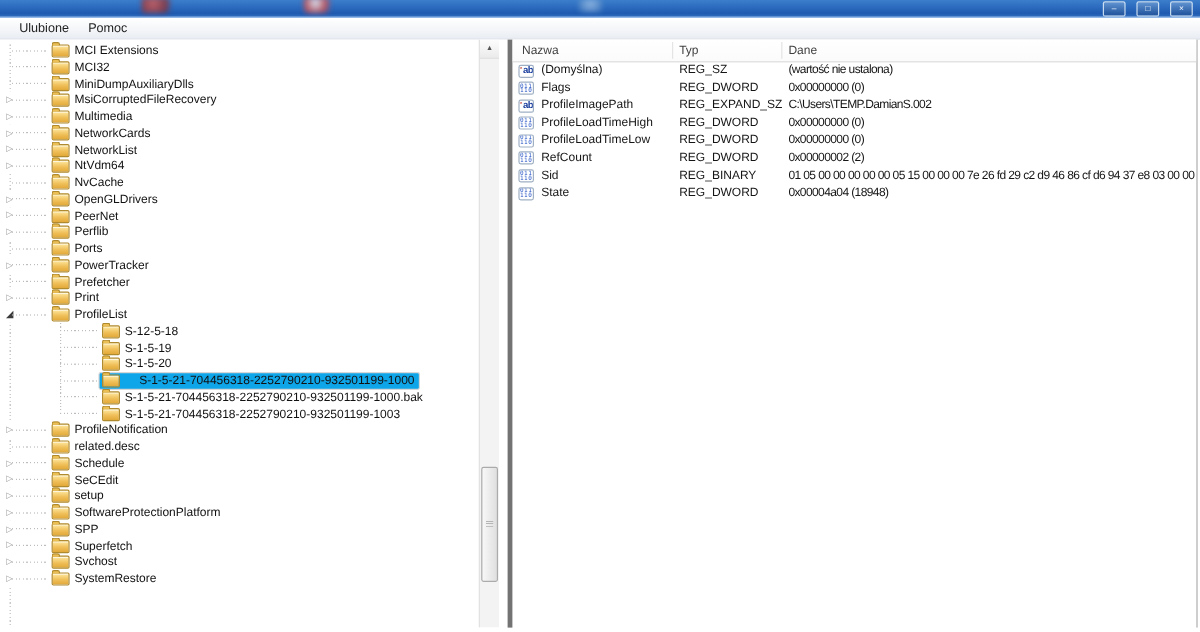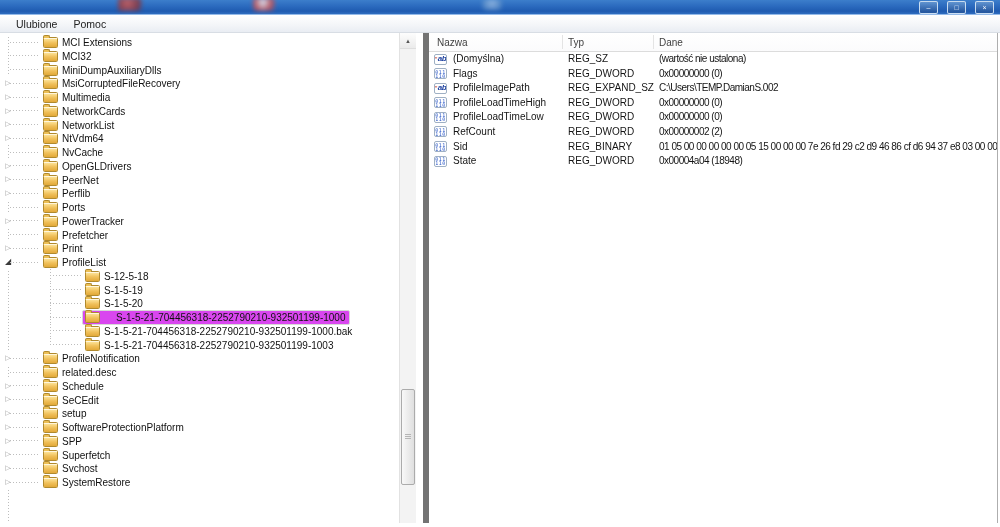--- a/index.html
+++ b/index.html
@@ -30,51 +30,51 @@
   .trow.lvl0::after{left:10px;width:30px;}
   .trow.lvl1::after{left:50px;width:32px;}
   .trow.lvl1::before{content:"";position:absolute;left:50px;top:0;height:100%;width:1px;background:repeating-linear-gradient(to bottom,#bdbdbd 0 1px,transparent 1px 3px);}
   .trow.lvl1.last-child::before{height:7px;}
   .expander{position:absolute;left:2px;top:0;width:12px;height:100%;display:flex;align-items:center;justify-content:center;font-size:7px;color:#9a9a9a;}
   .expander.col,.expander.exp{background:#fff;}
   .expander.exp{color:#3b3b3b;font-size:8px;}
   .node{position:absolute;top:0;display:inline-flex;align-items:center;gap:4px;padding:0 4px 0 2px;height:13px;border-radius:2px;border:1px solid transparent;}
   .trow.lvl0 .node{left:40px;}
   .trow.lvl1 .node{left:82px;}
-  .node.selected{background:#d946ef;border-color:#d7d7d7;gap:16px;}
+  .node.selected{background:#0ea5e9;border-color:#d7d7d7;gap:16px;}
   .folder{position:relative;flex:none;width:13px;height:9px;background:linear-gradient(180deg,#ffe9a2,#f0c05a 55%,#e2a939);border:1px solid #b08a2e;border-radius:1.5px;box-shadow:inset 0 1px 0 rgba(255,255,255,.65);}
   .folder::before{content:"";position:absolute;top:-3px;left:-1px;width:5px;height:2px;background:#ecbf55;border:1px solid #b08a2e;border-bottom:none;border-radius:2px 2px 0 0;}
   .tlabel{font-size:10px;}
 
   
   .tree-scrollbar{position:absolute;right:0;top:0;width:16px;bottom:0;background:#f3f3f3;border-left:1px solid #e2e2e2;}
   .sb-btn{position:absolute;top:0;left:0;right:0;height:15px;display:flex;align-items:center;justify-content:center;font-size:6px;color:#555;background:linear-gradient(180deg,#fdfdfd,#ebebeb);border-bottom:1px solid #dedede;}
   .sb-thumb{position:absolute;left:1px;right:1px;top:356px;height:94px;background:linear-gradient(90deg,#f8f8f8,#dfdfdf);border:1px solid #ababab;border-radius:2px;}
   .sb-thumb::after{content:"";position:absolute;left:3px;right:3px;top:calc(50% - 3px);height:5px;background:repeating-linear-gradient(to bottom,#b5b5b5 0 1px,transparent 1px 2px);}
 
   .splitter{width:7px;background:#fff;flex:none;}
 
   
-  .list-pane{position:relative;flex:1;background:#fff;border-left:6px solid #737373;border-right:1px solid #aeaeae;margin-right:2px;overflow:hidden;}
+  .list-pane{position:relative;flex:1;background:#fff;border-left:4px solid #737373;border-right:1px solid #aeaeae;margin-right:2px;overflow:hidden;}
   .list-header{position:relative;height:18px;border-bottom:1px solid #dcdcdc;font-size:10px;color:#3f3f3f;background:linear-gradient(180deg,#ffffff,#fbfbfc);}
   .hcol{position:absolute;top:0;height:100%;display:flex;align-items:center;}
   .hcol.c0{left:8px;}.hcol.c1{left:139px;}.hcol.c2{left:230px;}
   .hsep{position:absolute;top:2px;bottom:2px;width:1px;background:#e4e4e4;}
   .hsep.s0{left:133px;}.hsep.s1{left:224px;}
 
   .lrow{position:relative;height:14.6px;font-size:10px;color:#151515;white-space:nowrap;}
   .lrow .vicon{position:absolute;left:5px;top:1.5px;}
   .lrow .lname{position:absolute;left:24px;top:1px;}
   .lrow .ltype{position:absolute;left:139px;top:1px;}
   .lrow .ldata{position:absolute;left:230px;top:1px;letter-spacing:-0.5px;}
 
   .vicon{width:13px;height:11px;box-sizing:border-box;border:1px solid #9fb0c4;background:#fff;border-radius:2px;display:inline-flex;align-items:center;justify-content:center;overflow:hidden;}
   .vicon i{font-style:normal;}
   .vicon.string .q{color:#c0392b;font-size:7px;line-height:1;margin-right:.5px;}
-  .vicon.string .ab{color:#1c3f9e;font-size:8px;font-weight:bold;letter-spacing:-0.5px;line-height:1;font-style:italic;}
+  .vicon.string .ab{color:#1c3f9e;font-size:8px;font-weight:bold;letter-spacing:-0.5px;line-height:1;}
   .vicon.dword{flex-direction:column;justify-content:center;}
   .vicon.dword .r{display:block;font-family:"DejaVu Sans Mono",monospace;font-size:5px;line-height:4px;color:#2a57c6;letter-spacing:.5px;}
 </style>
 </head>
 <body>
 
 <div class="screen">
 
   <div class="titlebar">
     <div class="blob b1"></div>

